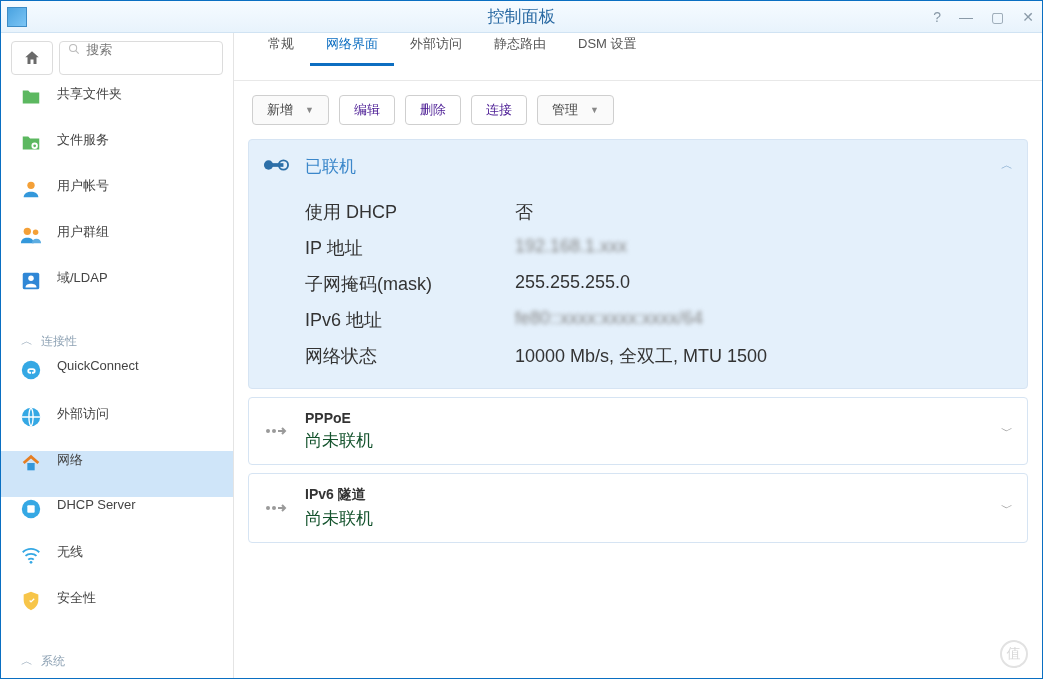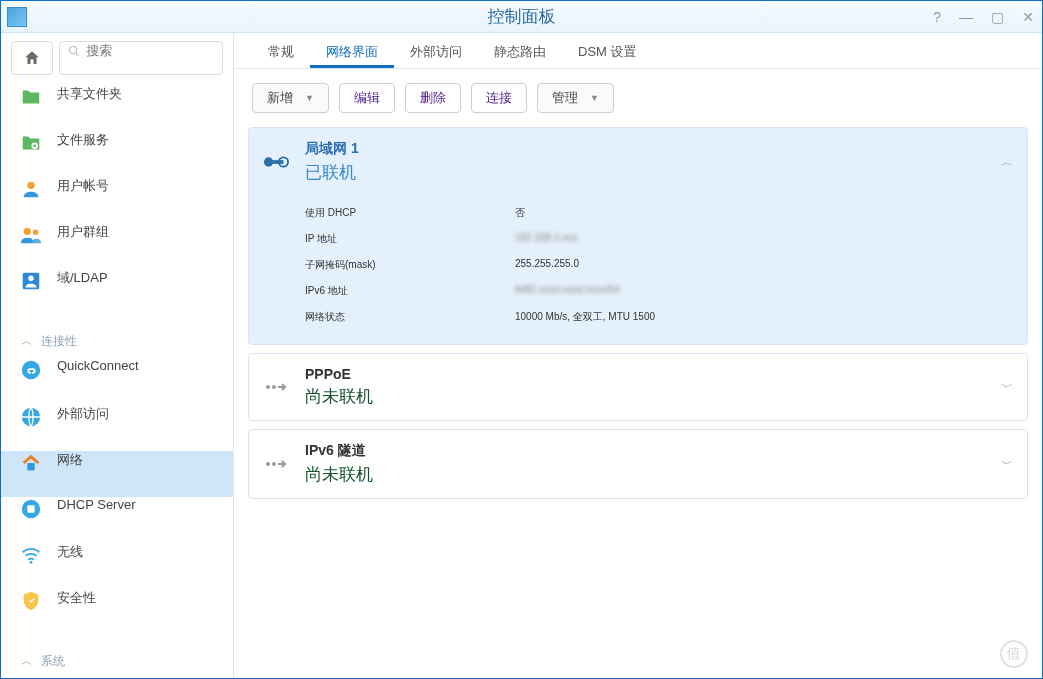--- a/index.html
+++ b/index.html
@@ -7,47 +7,47 @@
 .window { width: 1043px; height: 679px; border: 1px solid #0a6fc2; position: relative; overflow: hidden; }
 .titlebar { height: 32px; background: linear-gradient(#f6fbff, #e8f3fc); border-bottom: 1px solid #d0e3f3; display: flex; align-items: center; position: relative; }
 .titlebar-icon { width: 20px; height: 20px; margin-left: 6px; background: linear-gradient(135deg,#4aa3e0,#7cc5f5); border: 1px solid #3d8cc6; }
 .titlebar-title { position: absolute; left: 50%; transform: translateX(-50%); color: #2a6aa3; font-size: 17px; font-weight: 500; }
 .titlebar-controls { position: absolute; right: 8px; display: flex; gap: 18px; color: #8a9aa8; }
 .titlebar-controls span { cursor: pointer; font-size: 14px; }
 .body { display: flex; height: calc(100% - 32px); }
 .sidebar { width: 233px; border-right: 1px solid #e4e4e4; background: #fff; overflow-y: auto; padding-top: 8px; display: flex; flex-direction: column; }
 .search-row { display: flex; gap: 6px; padding: 0 10px 10px; }
 .home-btn { width: 42px; height: 34px; border: 1px solid #dcdcdc; border-radius: 4px; display: flex; align-items: center; justify-content: center; cursor: pointer; background: #fff; }
-.search-box { flex: 1; border: 1px solid #dcdcdc; border-radius: 4px; display: flex; align-items: flex-end; height: 34px; padding: 16px 8px; color: #aaa; }
+.search-box { flex: 1; border: 1px solid #dcdcdc; border-radius: 4px; display: flex; align-items: flex-start; height: 34px; padding: 0 8px; color: #aaa; }
 .search-box input { border: none; outline: none; width: 100%; font-size: 13px; margin-left: 6px; color: #333; }
 .sidebar-item { display: flex; align-items: flex-start; height: 50px; padding: 0 18px; cursor: pointer; gap: 14px; }
 .sidebar-item.active { background: #cfe5f9; }
 .sidebar-item .icon { width: 24px; height: 24px; display: flex; align-items: center; justify-content: center; flex-shrink: 0; }
 .sidebar-section { padding: 18px 20px 8px; color: #8ea2b4; font-size: 12px; display: flex; align-items: center; gap: 8px; cursor: pointer; }
 .main { flex: 1; display: flex; flex-direction: column; background: #fff; overflow: hidden; }
-.tabs { display: flex; height: 36px; border-bottom: 1px solid #e8e8e8; padding: 0 18px; }
+.tabs { display: flex; height: 48px; border-bottom: 1px solid #e8e8e8; padding: 14px 18px; align-items: flex-end; }
 .tab { padding: 10px 16px 10px; color: #555; cursor: pointer; border-bottom: 3px solid transparent; }
 .tab.active { color: #0d6ec1; border-bottom: 3px solid #0d6ec1; font-weight: 500; }
 .toolbar { display: flex; gap: 10px; padding: 14px 18px; }
 .btn { border: 1px solid #cfcfcf; background: #fafafa; border-radius: 4px; padding: 5px 14px; cursor: pointer; font-size: 13px; display: flex; align-items: center; gap: 12px; }
 .btn.disabled { color: #4c1d95; background: #fff; cursor: default; }
 .btn .caret { font-size: 9px; color: #888; }
 .content { padding: 0 14px; flex: 1; overflow: auto; }
 .panel { border: 1px solid #d6e4f3; border-radius: 4px; margin-bottom: 8px; }
 .panel.expanded { background: #e4f0fb; }
 .panel-header { display: flex; align-items: center; padding: 12px 14px; cursor: pointer; gap: 16px; }
 .panel-icon { width: 26px; height: 26px; display: flex; align-items: center; justify-content: center; flex-shrink: 0; }
 .panel-title-wrap { flex: 1; }
 .panel-title { font-weight: bold; color: #2b6fb2; font-size: 14px; }
 .panel-title.plain { color: #333; font-weight: bold; }
 .panel-sub { color: #3b87ca; font-size: 17px; margin-top: 3px; }
 .panel-sub.gray { color: #14532d; }
 .panel-chevron { color: #7aa3c9; font-size: 12px; }
 .panel-body { padding: 4px 14px 14px 56px; }
-.panel-row { display: flex; padding: 6px 0; font-size: 10px; color: #333; }
+.panel-row { display: flex; padding: 6px 0; font-size: 18px; color: #333; }
 .panel-row .k { width: 210px; }
 .panel-row .v { flex: 1; }
 .panel-row .v.blur { color: #888; filter: blur(2px); }
 .watermark { position: absolute; right: 14px; bottom: 10px; color: #d8d8d8; font-size: 20px; letter-spacing: 1px; pointer-events: none; display: flex; align-items: center; gap: 6px; }
 .watermark-circle { width: 28px; height: 28px; border: 2px solid #e2e2e2; border-radius: 50%; display: flex; align-items: center; justify-content: center; font-size: 14px; color: #d8d8d8; }
 svg { display: block; }
 </style>
 </head>
 <body>
 
@@ -222,21 +222,20 @@
         <div class="panel expanded">
           <div class="panel-header">
             <div class="panel-icon">
               <svg width="28" height="14" viewBox="0 0 28 14">
                   <circle cx="6" cy="7" r="5" fill="#2c6fa8"></circle>
                   <circle cx="22" cy="7" r="5" fill="none" stroke="#2c6fa8" stroke-width="2"></circle>
                   <rect x="6" y="5" width="16" height="4" fill="#2c6fa8"></rect>
                 </svg>
             </div>
             <div class="panel-title-wrap">
-              <div class="panel-title">局域网 1</div>
               <div class="panel-sub">已联机</div>
             </div>
             <div class="panel-chevron">︿</div>
           </div>
           <div class="panel-body">
             <div class="panel-row">
                 <div class="k">使用 DHCP</div>
                 <div class="v">否</div>
               </div>
             <div class="panel-row">

